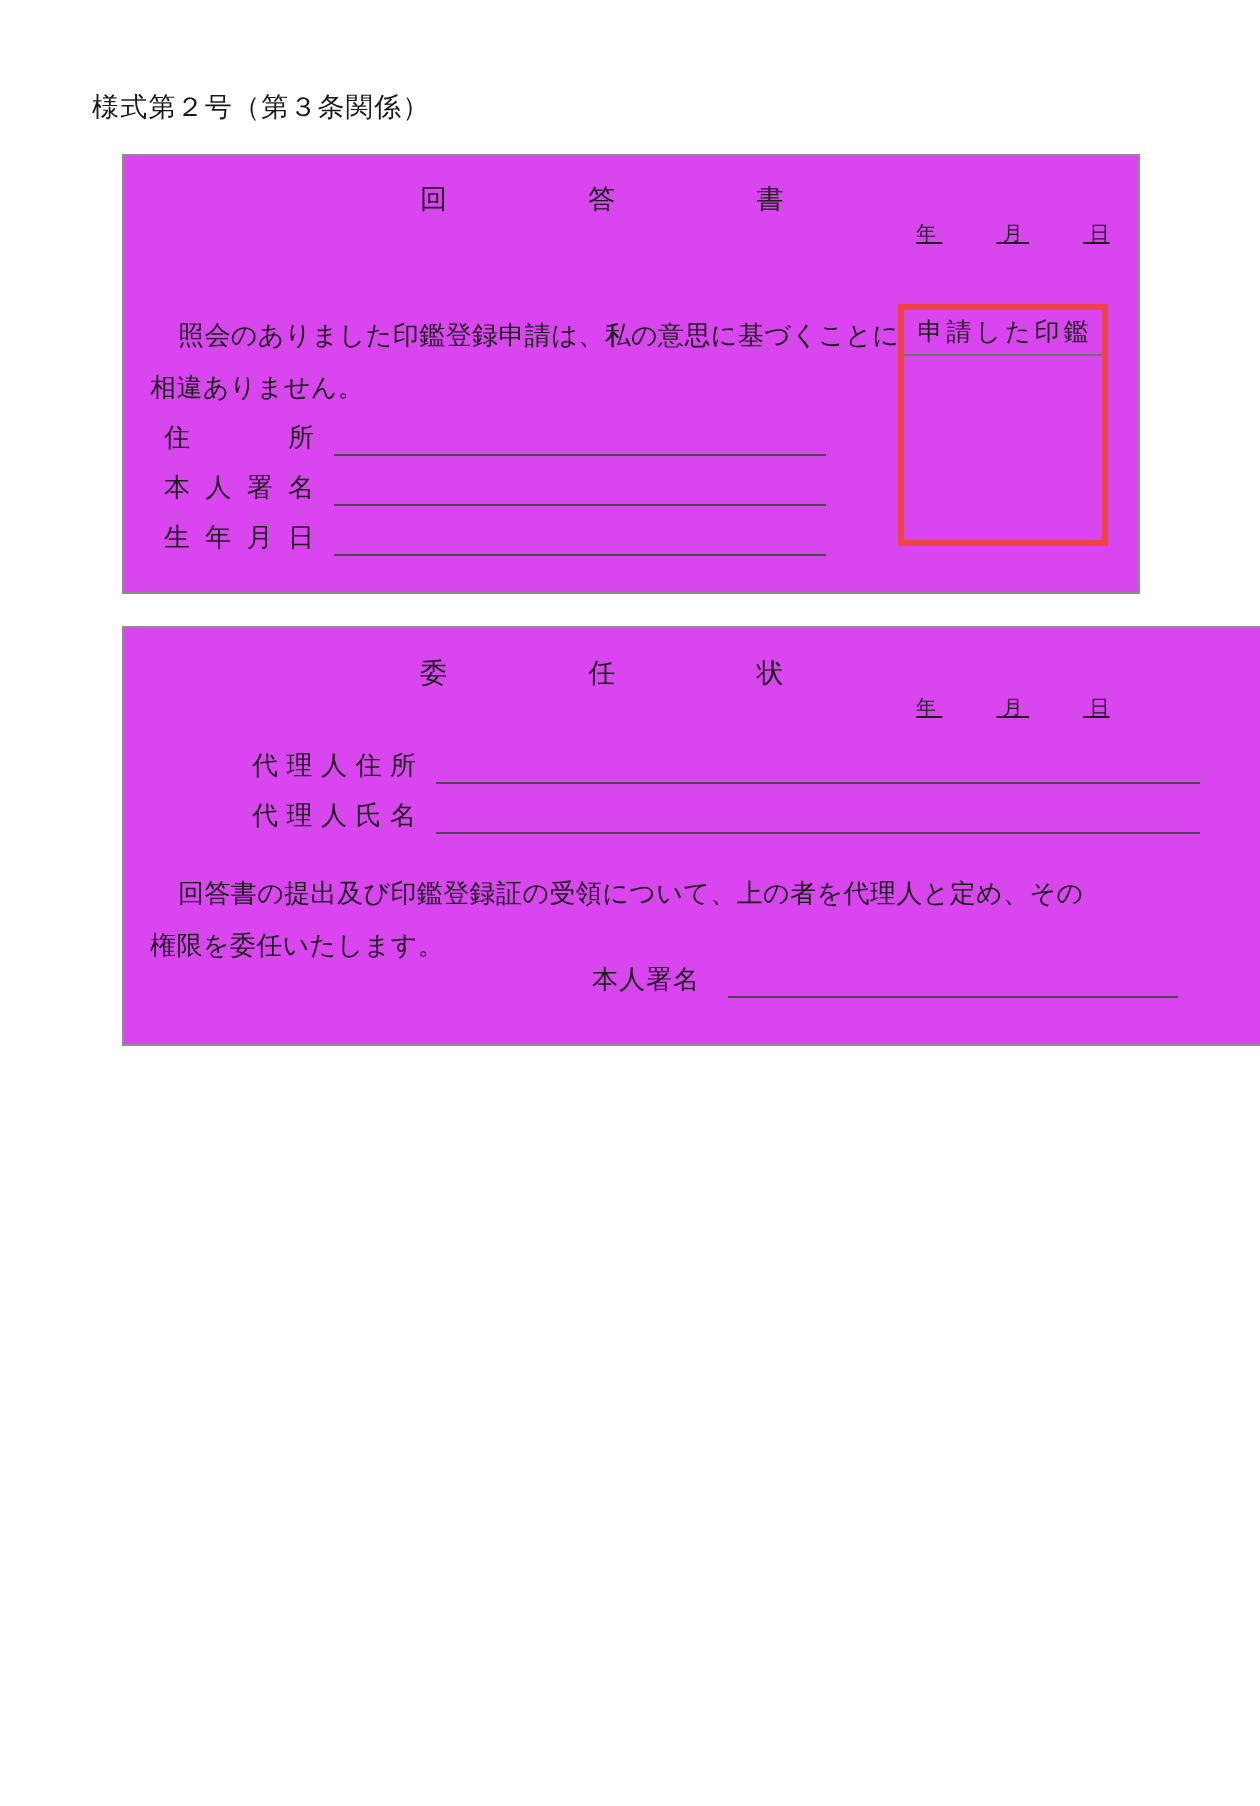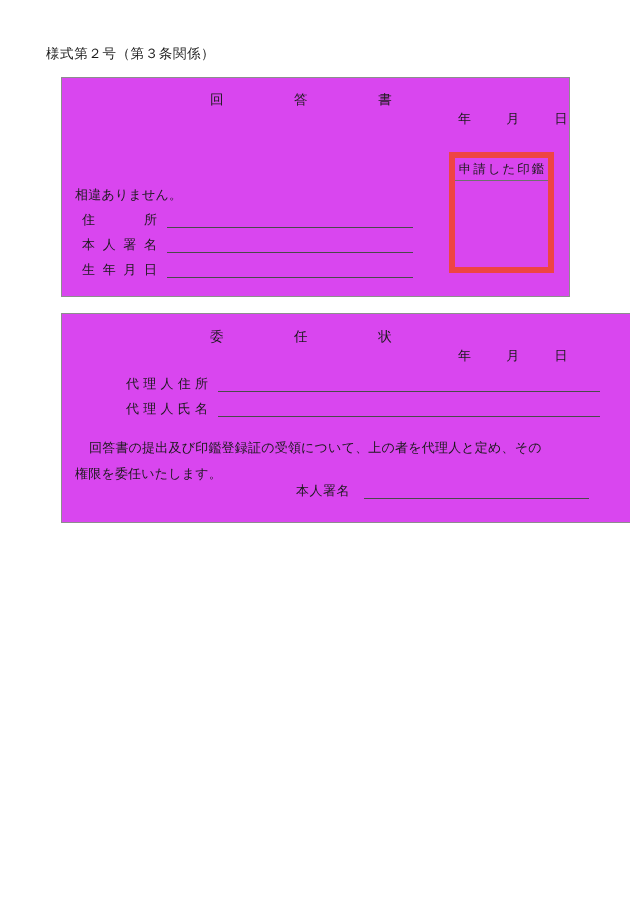--- a/index.html
+++ b/index.html
@@ -61,22 +61,23 @@
   .doc-title .sp {
     display: inline-block;
     width: 62px;
   }
   #answer-title { left: 148px; top: 13px; }
   #proxy-title  { left: 148px; top: 14px; }
 
   
   .date-line {
     position: absolute;
-    font-size: 13px;
-    white-space: nowrap;
+    font-size: 10px;
+    white-space: nowrap;
+    text-decoration: underline;
   }
   .date-line .sp {
     display: inline-block;
     width: 27px;
   }
   #answer-date { left: 396px; top: 32px; }
   #proxy-date  { left: 396px; top: 33px; }
 
   
   .para {
@@ -141,21 +142,21 @@
     margin-left: 14px;
   }
 
   
   #seal-box {
     position: absolute;
     left: 387px;
     top: 74px;
     width: 105px;
     height: 121px;
-    border: 6px solid #ef4444;
+    border: 3px solid #ef4444;
     box-sizing: border-box;
     display: flex;
     flex-direction: column;
   }
   #seal-header {
     height: 23px;
     border-bottom: 1px solid #6f6f6f;
     display: flex;
     align-items: center;
     justify-content: center;
@@ -186,20 +187,21 @@
     </div>
 
     <div class="date-line" id="answer-date">
       <span>年</span>
       <span class="sp"></span>
       <span>月</span>
       <span class="sp"></span>
       <span>日</span>
     </div>
 
+    <div class="para indent" id="answer-para-1">照会のありました印鑑登録申請は、私の意思に基づくことに</div>
     <div class="para" id="answer-para-2">相違ありません。</div>
 
     <div class="field" id="f-address">
       <span class="field-label">住所</span>
       <span class="field-rule"></span>
     </div>
 
     <div class="field" id="f-signature">
       <span class="field-label">本人署名</span>
       <span class="field-rule"></span>

